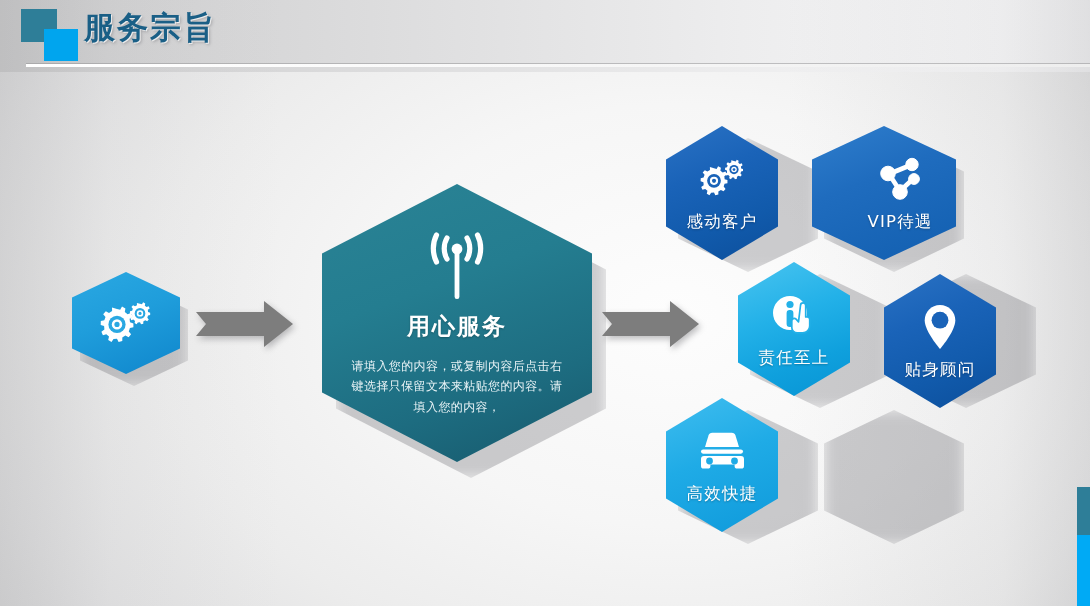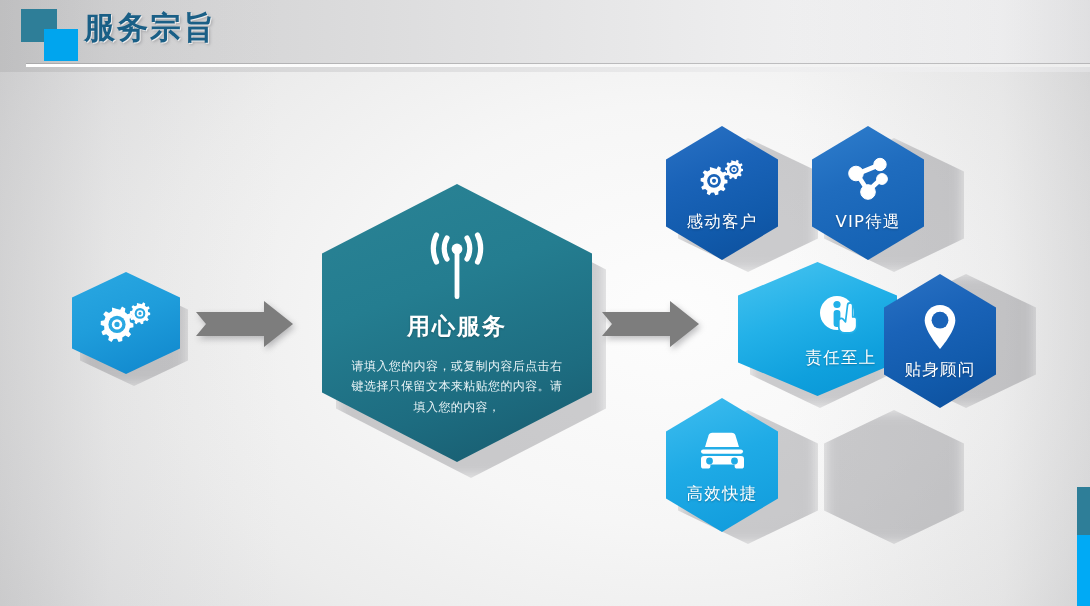--- a/index.html
+++ b/index.html
@@ -84,22 +84,22 @@
     font-size:12px;line-height:1.72;color:#eaf4f7;letter-spacing:.4px;
     max-width:214px;
   }
 
   
   .hx{width:112px;height:134px;}
   .hx .ic{width:60px;height:52px;margin-bottom:6px;}
   .hx .lbl{font-size:16.5px;letter-spacing:1.2px;text-shadow:0 1px 2px rgba(0,0,0,.28);}
 
   .blue-d{background:linear-gradient(158deg,#2a72c4 0%,#1a63b8 35%,#115aab 70%,#0c4f9c 100%);}
-  .blue-m{background:linear-gradient(158deg,#2f7ecd 0%,#1f6cbe 40%,#125fb0 100%);}
-  .cyan-l{background:linear-gradient(160deg,#49c4f0 0%,#23b1e8 40%,#0fa0dd 72%,#0894d4 100%);padding-left:47px;}
+  .blue-m{background:linear-gradient(158deg,#2f7ecd 0%,#1f6cbe 40%,#125fb0 100%);padding-left:32px;}
+  .cyan-l{background:linear-gradient(160deg,#49c4f0 0%,#23b1e8 40%,#0fa0dd 72%,#0894d4 100%);}
   .cyan-m{background:linear-gradient(160deg,#3fbdef 0%,#1fabe6 45%,#0f9adb 100%);}
 
   .p-h1{left:666px;top:126px;}   
   .p-h2{left:812px;top:126px;}   
   .p-h3{left:738px;top:262px;}   
   .p-h4{left:884px;top:274px;}   
   .p-h5{left:666px;top:398px;}   
   .p-h6{left:812px;top:398px;}   
 
   

